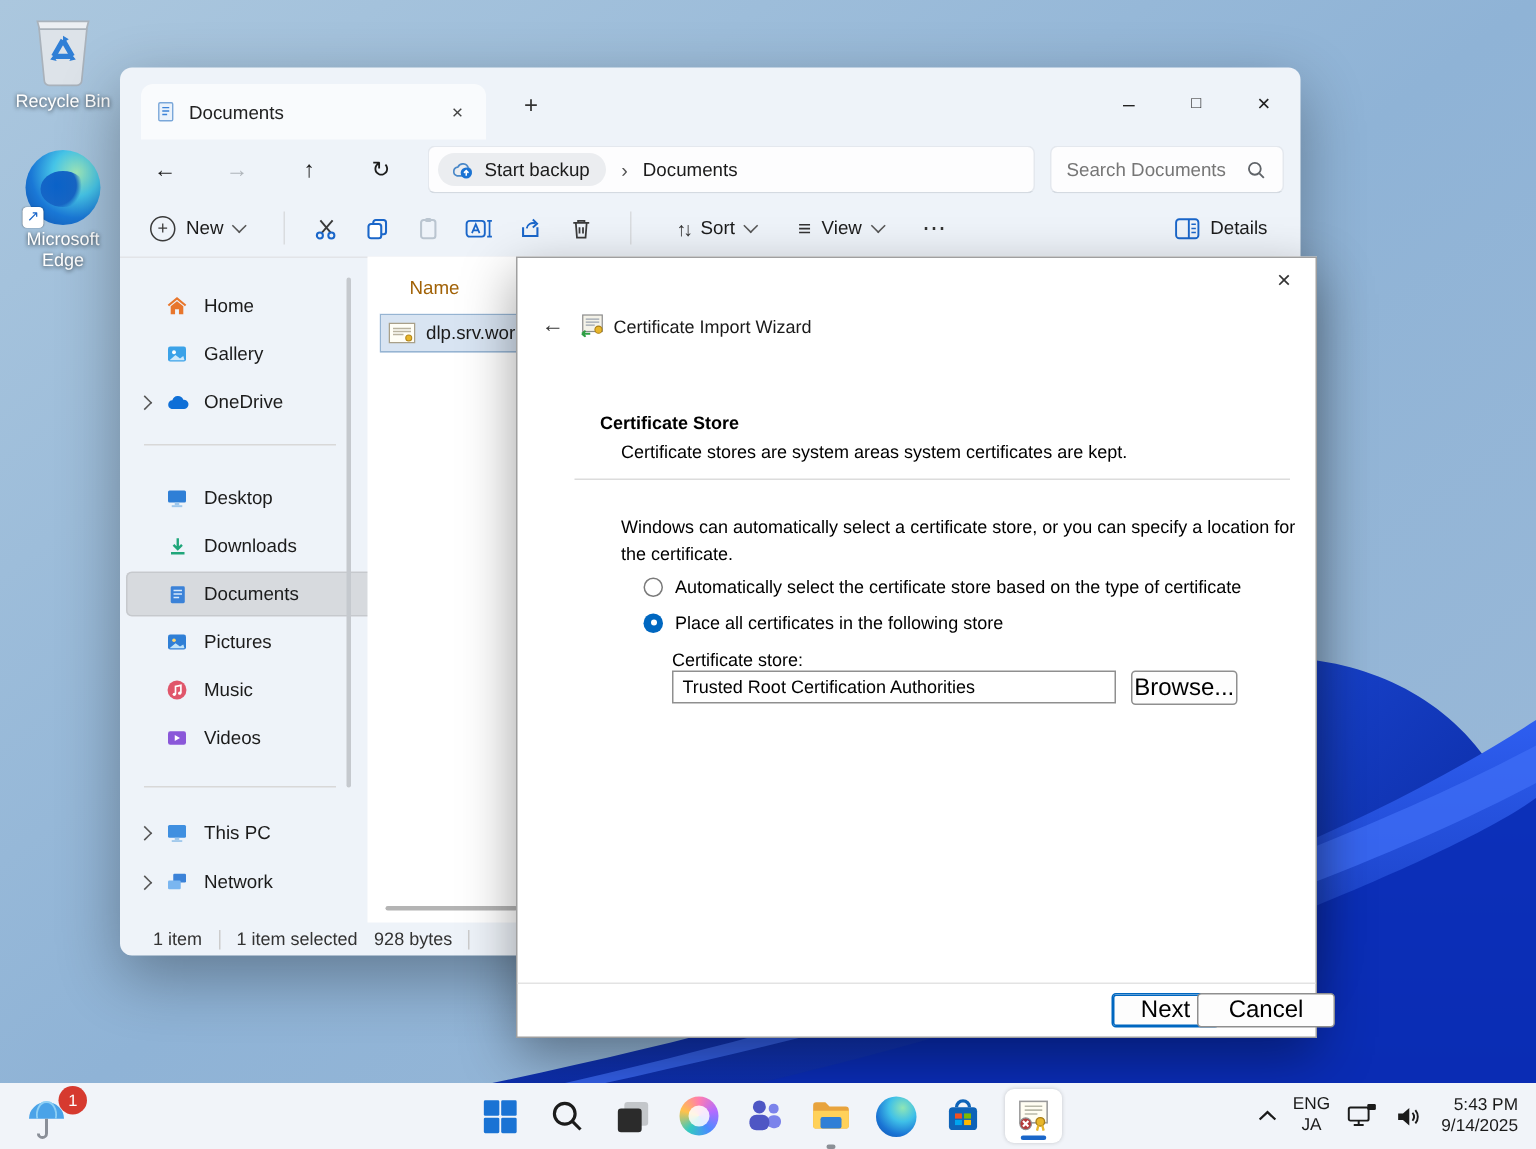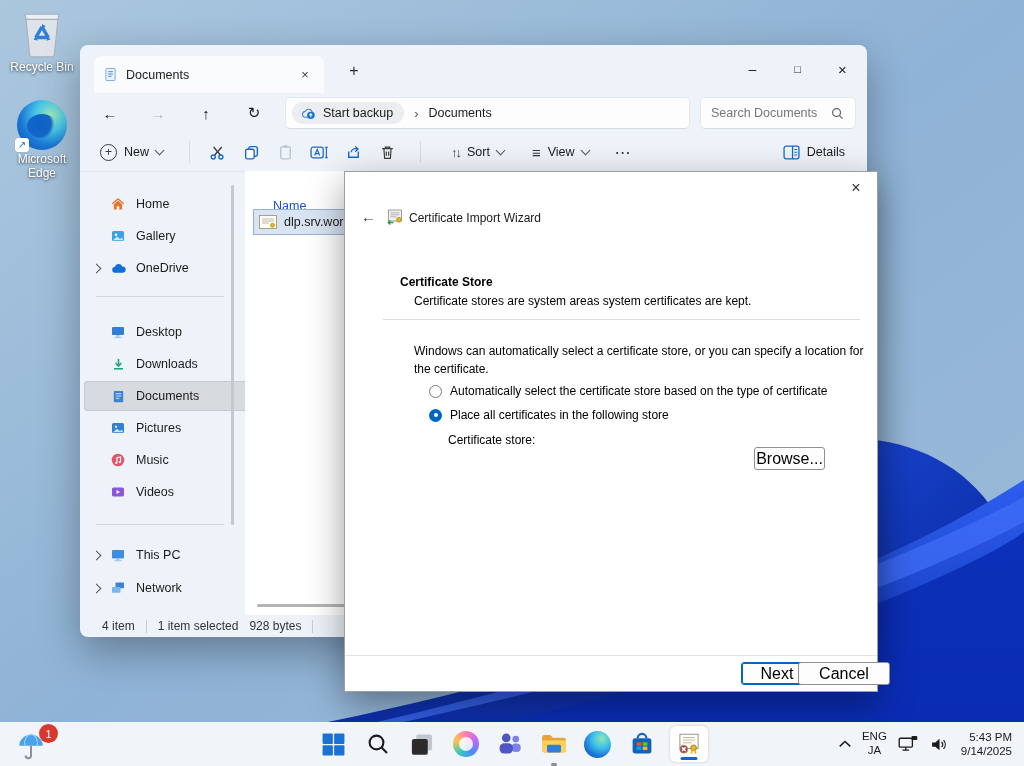--- a/index.html
+++ b/index.html
@@ -70,21 +70,21 @@
   .sb-item{position:absolute;left:4px;right:10px;height:30px;display:flex;align-items:center;border-radius:4px;}
   .sb-item.sel{background:#d7dade;box-shadow:inset 0 0 0 1px #c6c9cd;}
   .sb-exp{width:24px;display:flex;justify-content:center;}
   .sb-ico{width:20px;display:flex;justify-content:center;}
   .sb-label{flex:1;margin-left:8px;}
   .sb-pin{width:16px;margin-right:8px;display:flex;justify-content:center;}
   .sb-div{position:absolute;left:16px;width:128px;height:1px;background:#d8d8d8;}
   .sb-scroll{position:absolute;left:151px;top:14px;width:3px;height:340px;background:#c5c9ce;border-radius:2px;}
 
   .files{position:absolute;left:165px;top:0;right:1px;bottom:0;background:#fff;border-radius:0 0 6px 0;}
-  .colhdr{position:absolute;left:28px;top:28px;color:#1d4ed8;}
+  .colhdr{position:absolute;left:28px;top:14px;color:#a16207;}
   .filerow{position:absolute;left:8px;top:38px;width:172px;height:26px;background:#d8e4f2;
     box-shadow:inset 0 0 0 1px #96b4d2;display:flex;align-items:center;gap:7px;padding:0 6px;box-sizing:border-box;}
   .filerow .fname{white-space:nowrap;overflow:hidden;}
   .h-scroll{position:absolute;left:12px;bottom:8px;width:88px;height:3px;background:#b4b4b4;border-radius:2px;}
 
   .statusbar{position:absolute;left:0;right:0;bottom:0;height:22px;display:flex;align-items:center;
     padding-left:22px;font-size:12px;color:#333;gap:11px;}
   .sdiv{width:1px;height:13px;background:#ccc;}
 
   
@@ -479,21 +479,21 @@
           <path d="M3 4 H15 M3 6 H15 M3 8 H10" stroke="#b9b39f" stroke-width="0.9"></path>
           <circle cx="13.5" cy="10.3" r="2" fill="#e8b62a" stroke="#b5881c" stroke-width="0.7"></circle>
         </svg>
         <span class="fname">dlp.srv.world</span>
       </div>
       <div class="h-scroll"></div>
     </div>
   </div>
 
   <div class="statusbar">
-    <span>4 item</span>
+    <span>1 item</span>
     <span class="sdiv"></span>
     <span>1 item selected</span>
     <span>928 bytes</span>
     <span class="sdiv"></span>
   </div>
 </div>
 
 <div id="wizard">
   <span class="dclose">×</span>
   <span class="dback">←</span>
@@ -516,20 +516,21 @@
   <div class="radrow" style="left:84px;top:236px;">
     <span class="rad on"></span>
     <span>Place all certificates in the following store</span>
   </div>
   <div class="radrow" style="left:84px;top:212px;">
     <span class="rad"></span>
     <span>Automatically select the certificate store based on the type of certificate</span>
   </div>
 
   <div class="dstorelabel">Certificate store:</div>
+  <input class="dinput" value="Trusted Root Certification Authorities" style="">
   <div class="btn dbrowse">Browse...</div>
 
   <div class="dfootdiv"></div>
   <div class="btn primary dnext">Next</div>
   <div class="btn dcancel">Cancel</div>
 </div>
 
 <div id="taskbar">
 
   <div class="weather">

